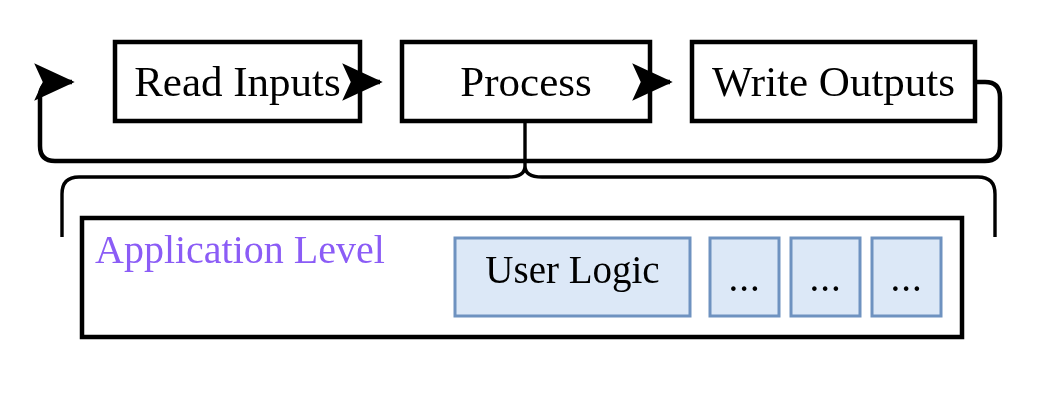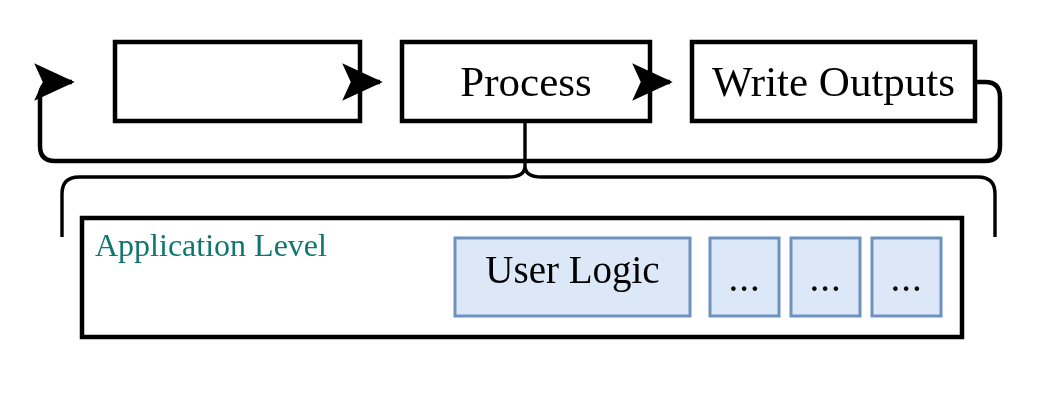--- a/index.html
+++ b/index.html
@@ -32,22 +32,22 @@
     white-space: nowrap;
     pointer-events: none;
   }
   .stage-label {
     font-size: 43px;
     line-height: 1;
   }
   .sched-label {
     position: absolute;
     display: block;
-    color: #0f766e;
-    font-size: 32px;
+    color: #8b5cf6;
+    font-size: 40px;
     line-height: 1.16;
     text-align: left;
     font-family: "Liberation Serif", "DejaVu Serif", serif;
   }
   .chip-label {
     font-size: 39px;
     line-height: 1;
   }
   .chip-label-small {
     font-size: 39px;
@@ -87,20 +87,21 @@
              L 995,237" fill="none" stroke="#000000" stroke-width="3.4" stroke-linecap="butt"></path>
 
     <rect x="82" y="218" width="880" height="119" fill="#ffffff" stroke="#000000" stroke-width="4.5"></rect>
 
     <rect x="455" y="238" width="235" height="78" fill="#dce8f7" stroke="#6e92c0" stroke-width="3"></rect>
     <rect x="710" y="238" width="69" height="78" fill="#dce8f7" stroke="#6e92c0" stroke-width="3"></rect>
     <rect x="791" y="238" width="69" height="78" fill="#dce8f7" stroke="#6e92c0" stroke-width="3"></rect>
     <rect x="872" y="238" width="69" height="78" fill="#dce8f7" stroke="#6e92c0" stroke-width="3"></rect>
   </svg>
 
+  <div class="node-label stage-label" style="left:115px; top:42px; width:245px; height:79px;">Read Inputs</div>
 
   <div class="node-label stage-label" style="left:692px; top:42px; width:283px; height:79px;">Write Outputs</div>
 
   <div class="node-label stage-label" style="left:402px; top:42px; width:248px; height:79px;">Process</div>
 
   <div class="sched-label" style="left:95px; top:227px; width:350px;">
     <span>Application Level</span><br>
   </div>
 
   <div class="node-label chip-label" style="left:455px; top:238px; width:235px; height:63px;">User Logic</div>

